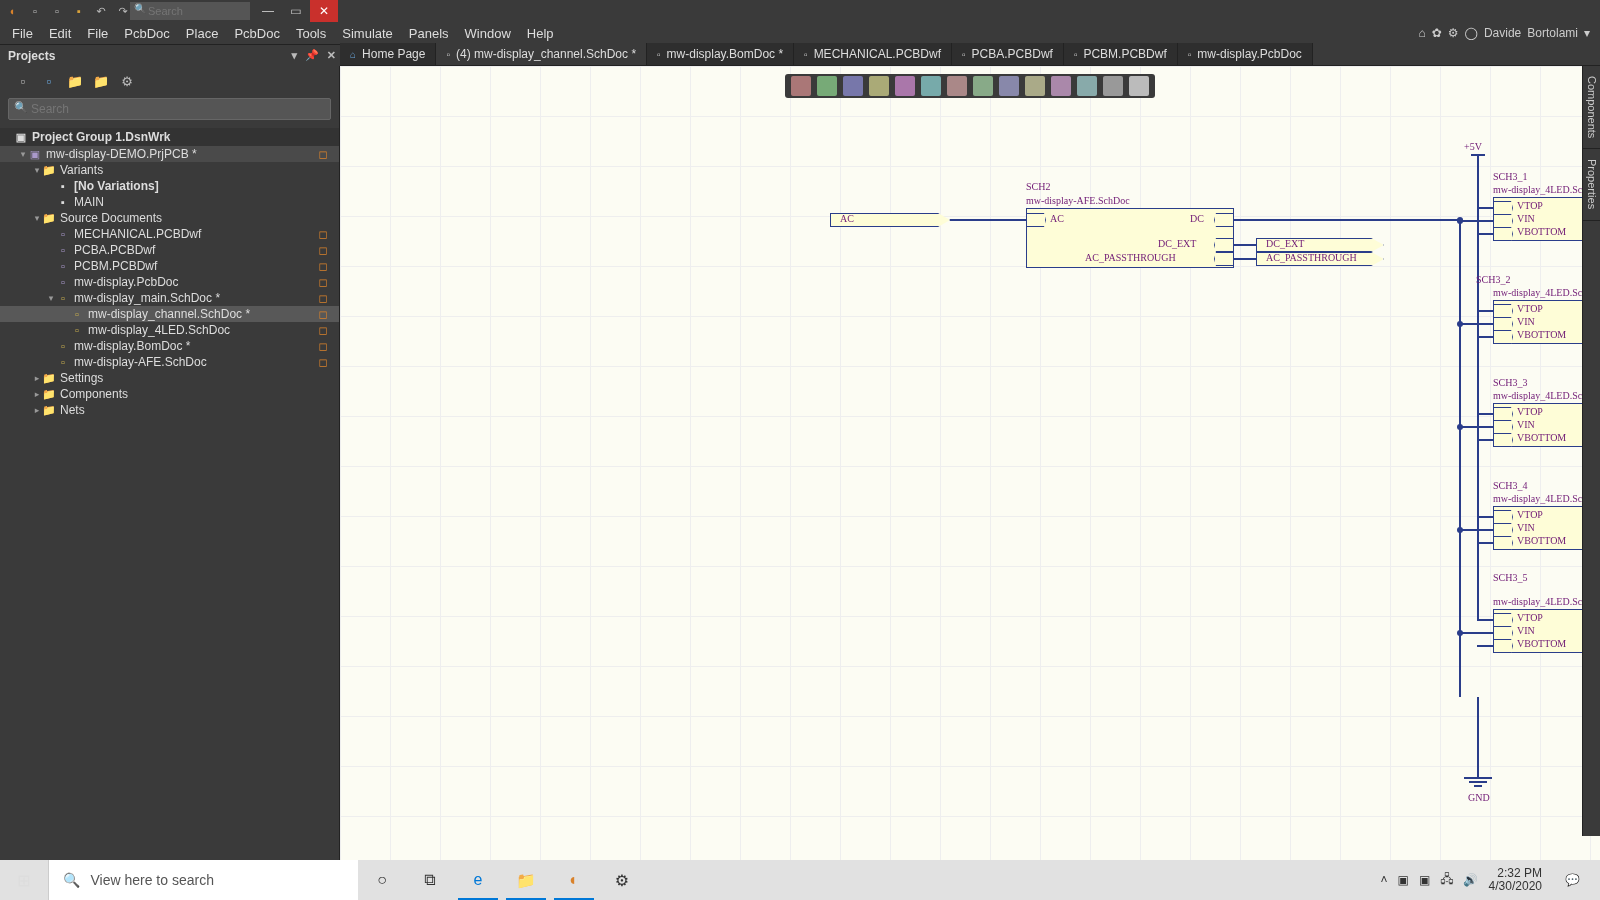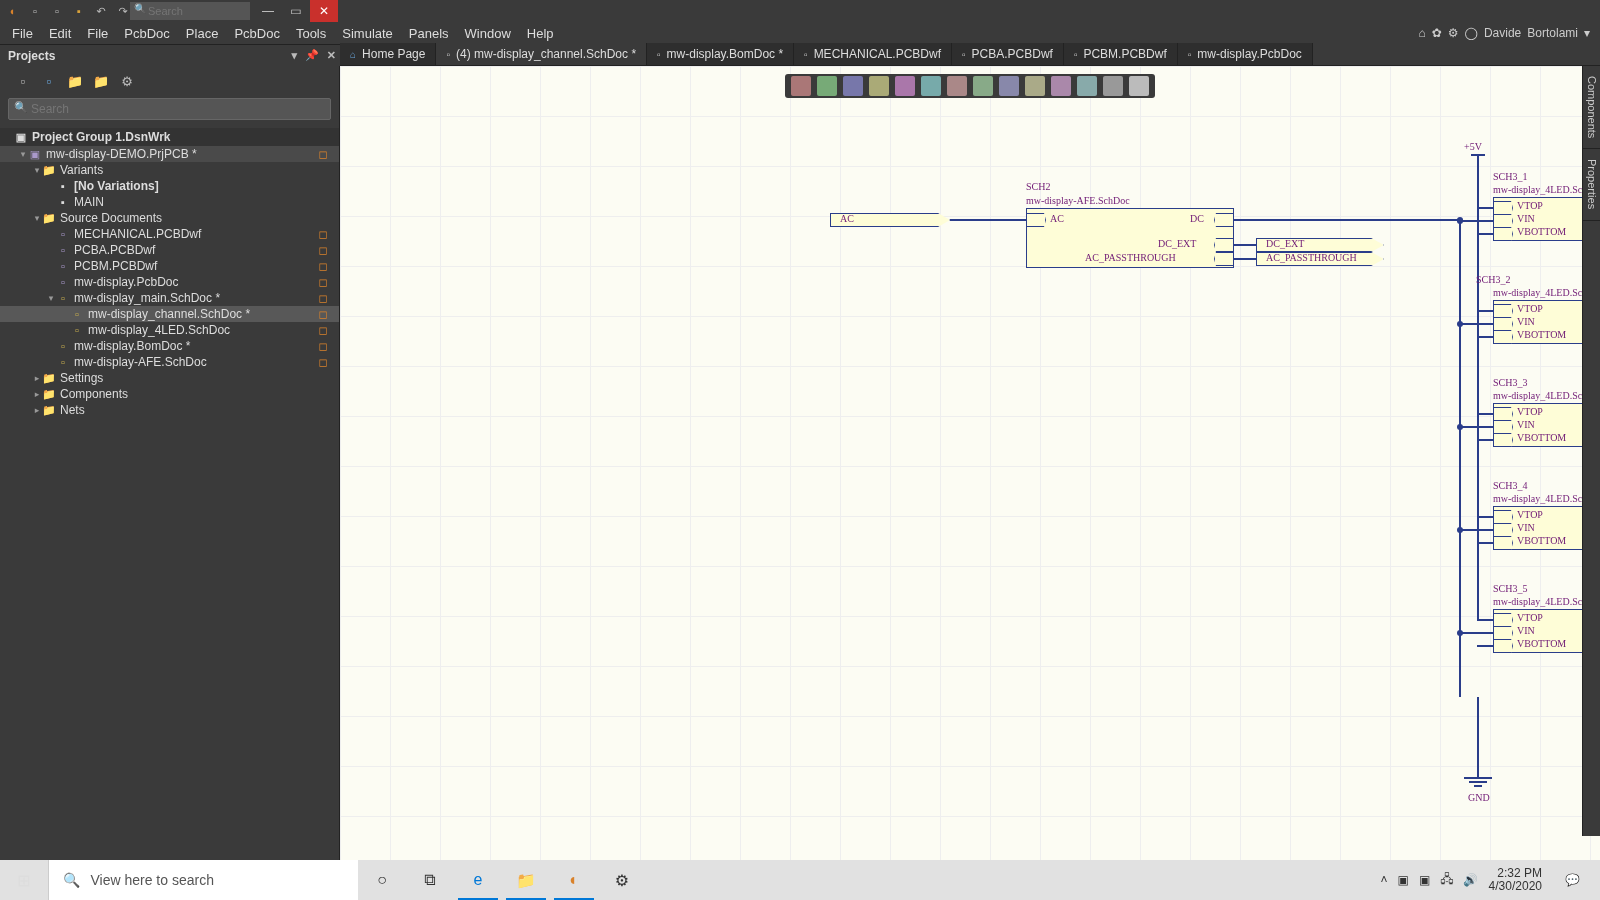--- a/index.html
+++ b/index.html
@@ -416,21 +416,21 @@
           <div class="stxt" style="left:1177px; top:443px;">VTOP</div>
           <div class="sheettag tag-right" style="left:1153px; top:457px; width:20px;"></div>
           <div class="stxt" style="left:1177px; top:456px;">VIN</div>
           <div class="sheettag tag-right" style="left:1153px; top:470px; width:20px;"></div>
           <div class="stxt" style="left:1177px; top:469px;">VBOTTOM</div>
           <div class="wire" style="left:1137px; top:450px; width:16px; height:2px;"></div>
           <div class="wire" style="left:1137px; top:450px; width:2px; height:103px;"></div>
           <div class="wire" style="left:1119px; top:463px; width:34px; height:2px;"></div>
           <div class="node" style="left:1117px; top:461px;"></div>
           <div class="wire" style="left:1137px; top:476px; width:16px; height:2px;"></div>
-          <div class="stxt" style="left:1153px; top:517px;">SCH3_5</div>
+          <div class="stxt" style="left:1153px; top:506px;">SCH3_5</div>
           <div class="stxt" style="left:1153px; top:530px;">mw-display_4LED.SchDoc</div>
           <div class="sheetsym" style="left:1153px; top:543px; width:104px; height:44px;"></div>
           <div class="sheettag tag-right" style="left:1153px; top:547px; width:20px;"></div>
           <div class="stxt" style="left:1177px; top:546px;">VTOP</div>
           <div class="sheettag tag-right" style="left:1153px; top:560px; width:20px;"></div>
           <div class="stxt" style="left:1177px; top:559px;">VIN</div>
           <div class="sheettag tag-right" style="left:1153px; top:573px; width:20px;"></div>
           <div class="stxt" style="left:1177px; top:572px;">VBOTTOM</div>
           <div class="wire" style="left:1137px; top:553px; width:16px; height:2px;"></div>
           <div class="wire" style="left:1119px; top:566px; width:34px; height:2px;"></div>

